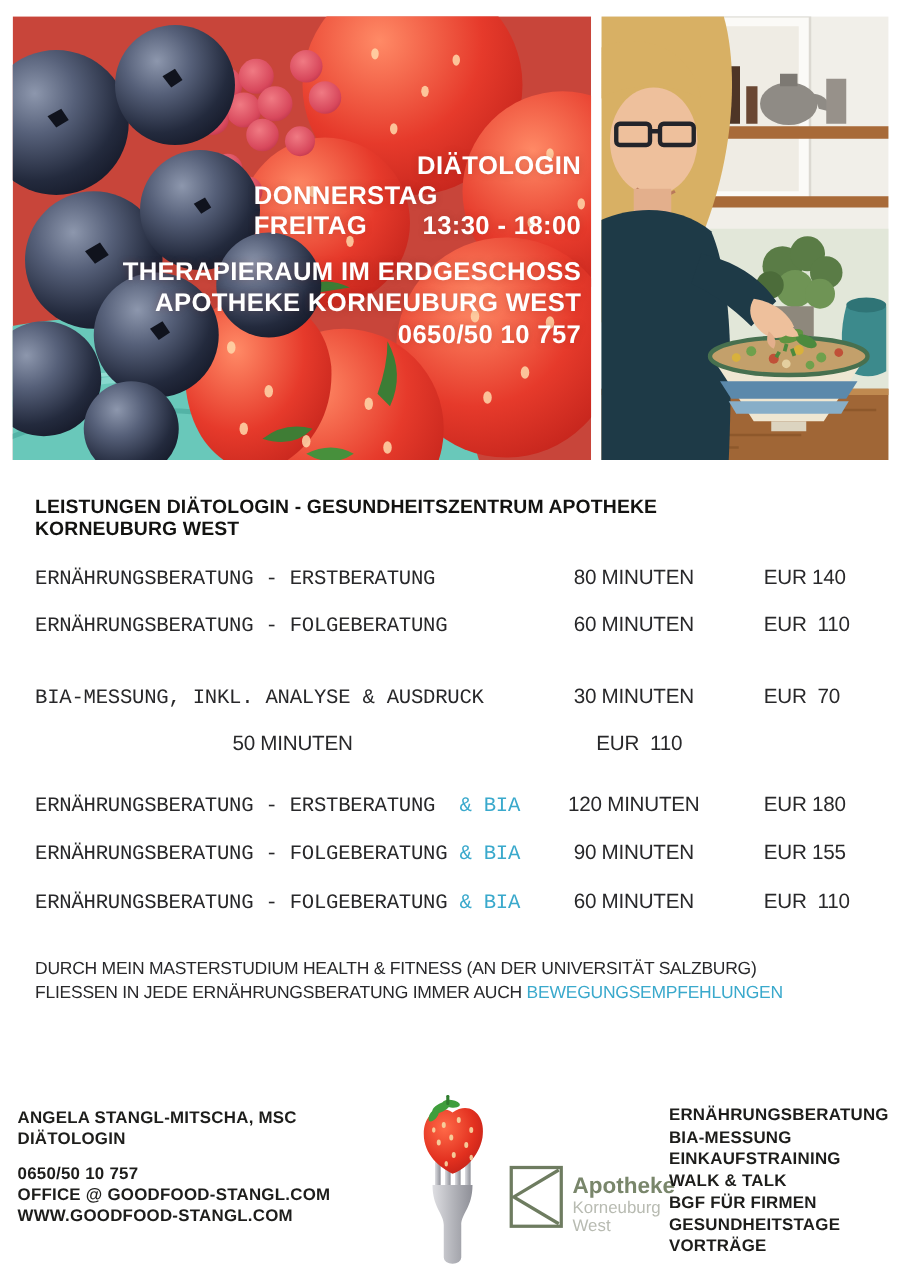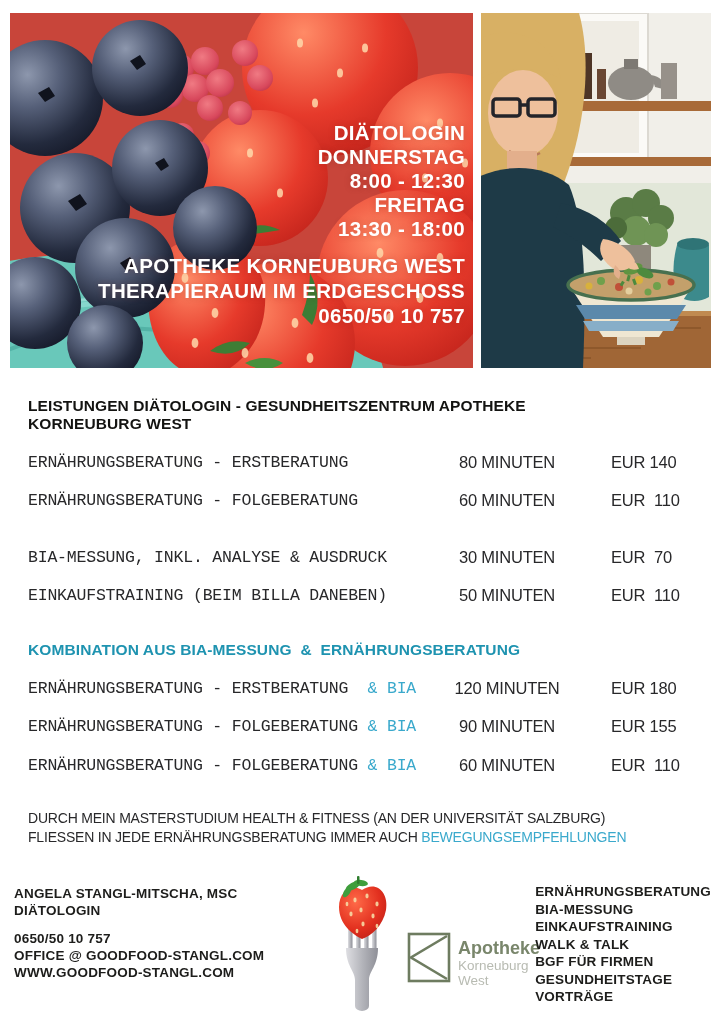--- a/index.html
+++ b/index.html
@@ -10,21 +10,21 @@
   
   .hero{position:absolute;top:13px;left:10px;display:flex;gap:8px;}
   .hero-left{position:relative;width:463px;height:355px;overflow:hidden;}
   .hero-right{width:230px;height:355px;overflow:hidden;}
   .hero-left svg,.hero-right svg{display:block;}
   .hero-text{
     position:absolute;top:108px;right:8px;color:#fff;font-weight:700;
     font-size:20.5px;line-height:24px;text-align:right;letter-spacing:.3px;
     text-shadow:0 0 6px rgba(120,30,20,.25);
   }
-  .sched-row{display:flex;justify-content:space-between;width:262px;margin-left:auto;flex-direction:column;}
+  .sched-row{display:flex;justify-content:space-between;width:262px;margin-left:auto;}
   .hero-block2{margin-top:12px;line-height:25px;}
   
   .services{position:absolute;top:390px;left:0;width:592px;box-sizing:border-box;padding-left:28px;}
   .services-heading{font-size:15.5px;font-weight:700;color:#131311;letter-spacing:.1px;margin:7px 0 0 0;white-space:pre-wrap;}
   .combo-heading{color:var(--teal);margin-top:26px;}
   .svc-rows{margin-top:10px;}
   .svc-rows.first{margin-top:10px;}
   .svc-row{
     display:grid;grid-template-columns:412px 134px 1fr;align-items:center;
     height:38.5px;font-size:16.5px;letter-spacing:-.2px;color:#28282a;
@@ -149,29 +149,28 @@
       </g>
 
       <path d="M200,338 q18,-14 40,-8 q-16,16 -40,8 Z" fill="#3f7d35"></path>
       <path d="M235,350 q20,-10 38,0 q-18,12 -38,0 Z" fill="#47903c"></path>
     </svg>
 
     <div class="hero-text">
       <div>DIÄTOLOGIN</div>
       <div class="sched-row">
         <span>DONNERSTAG</span>
-        <span>8:00 - 12:30</span>
       </div>
       <div class="sched-row">
         <span>FREITAG</span>
         <span>13:30 - 18:00</span>
       </div>
       <div class="hero-block2">
+        <div>THERAPIERAUM IM ERDGESCHOSS</div>
         <div>APOTHEKE KORNEUBURG WEST</div>
-        <div>THERAPIERAUM IM ERDGESCHOSS</div>
         <div>0650/50 10 757</div>
       </div>
     </div>
   </div>
 
   <div class="hero-right">
     <svg width="230" height="355" viewBox="0 0 230 355">
       <rect width="230" height="355" fill="#f1efe9"></rect>
       <rect x="0" y="170" width="230" height="135" fill="#e2e7d9"></rect>
 
@@ -263,27 +262,25 @@
         <div class="svc-min">60 MINUTEN</div>
         <div class="svc-price">EUR  110</div>
       </div>
       <div class="group-gap"></div>
       <div class="svc-row">
         <div class="svc-label"><span>BIA-MESSUNG, INKL. ANALYSE &amp; AUSDRUCK</span></div>
         <div class="svc-min">30 MINUTEN</div>
         <div class="svc-price">EUR  70</div>
       </div>
       <div class="svc-row">
-        <div class="svc-label"><span>EINKAUFSTRAINING (BEIM BILLA DANEBEN)</span></div>
         <div class="svc-min">50 MINUTEN</div>
         <div class="svc-price">EUR  110</div>
       </div>
     </div>
 
-  <h2 class="services-heading combo-heading">KOMBINATION AUS BIA-MESSUNG  &amp;  ERNÄHRUNGSBERATUNG</h2>
 
   <div class="svc-rows">
       <div class="svc-row">
         <div class="svc-label"><span>ERNÄHRUNGSBERATUNG - ERSTBERATUNG</span><span class="accent">  &amp; BIA</span></div>
         <div class="svc-min">120 MINUTEN</div>
         <div class="svc-price">EUR 180</div>
       </div>
       <div class="svc-row">
         <div class="svc-label"><span>ERNÄHRUNGSBERATUNG - FOLGEBERATUNG</span><span class="accent"> &amp; BIA</span></div>
         <div class="svc-min">90 MINUTEN</div>

